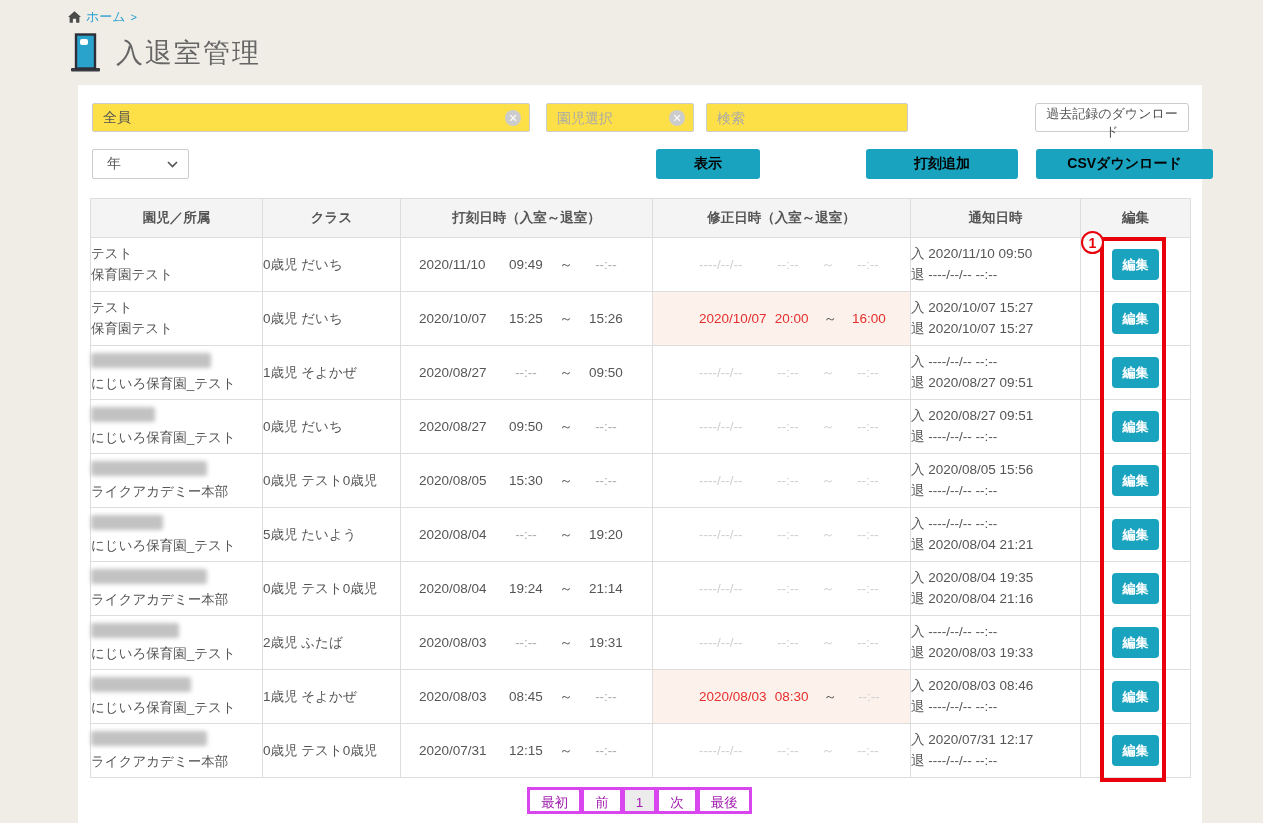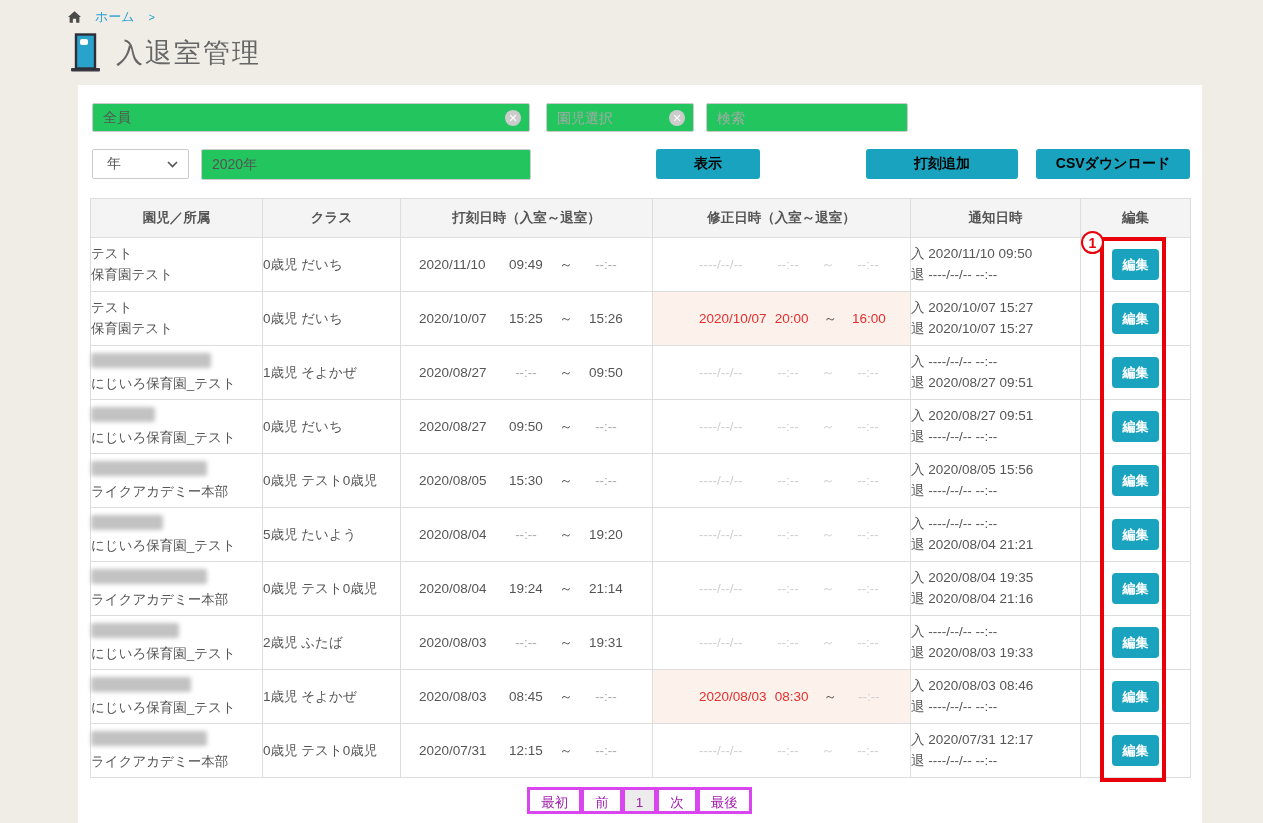--- a/index.html
+++ b/index.html
@@ -5,33 +5,33 @@
   * { box-sizing: border-box; }
   html,body { margin:0; padding:0; }
   body {
     width:1263px; height:823px; position:relative; overflow:hidden;
     background:#f0ede6;
     font-family:"Liberation Sans","DejaVu Sans",sans-serif;
     color:#555;
   }
 
   
-  .breadcrumb { position:absolute; left:68px; top:8px; display:flex; align-items:center; gap:14px; font-size:13px; }
+  .breadcrumb { position:absolute; left:68px; top:8px; display:flex; align-items:center; gap:5px; font-size:13px; }
   .breadcrumb .home-link { color:#2a9fd1; text-decoration:none; cursor:pointer; }
   .breadcrumb .sep { color:#2a9fd1; font-size:11px; }
 
   
   .title-row { position:absolute; left:70px; top:33px; display:flex; align-items:center; gap:15px; }
   .title-row h1 { margin:0; font-size:27px; font-weight:500; color:#666; letter-spacing:2px; }
 
   
   .panel { position:absolute; left:78px; top:85px; width:1124px; height:738px; background:#fff; }
 
   
-  .tbox { position:absolute; height:29px; border:1px solid #ccc; border-radius:2px; background:#22c55e; display:flex; align-items:center; }
+  .tbox { position:absolute; height:29px; border:1px solid #ccc; border-radius:2px; background:#fde047; display:flex; align-items:center; }
   .tbox input { border:none; outline:none; flex:1; min-width:0; background:transparent; font:inherit; font-size:14px; color:#555; padding:0 10px; }
   .tbox input::placeholder { color:#a9a9a9; }
   .clear-ic { flex:none; width:16px; height:16px; margin-right:8px; border-radius:50%; background:#ccc; color:#fff; font-size:11px; line-height:16px; text-align:center; cursor:pointer; }
 
   .selbox { position:absolute; height:30px; border:1px solid #ccc; border-radius:2px; background:#fff; display:flex; align-items:center; justify-content:space-between; padding:0 10px 0 14px; font-size:14px; color:#555; cursor:pointer; }
 
   .tbtn { position:absolute; height:30px; border:none; border-radius:3px; background:#19a3be; color:#000000; font-family:inherit; font-size:14px; font-weight:bold; cursor:pointer; }
   .wbtn { position:absolute; height:29px; border:1px solid #ccc; border-radius:3px; background:#fff; color:#555; font-family:inherit; font-size:13px; cursor:pointer; }
 
   
@@ -100,35 +100,33 @@
     <input value="全員" style="">
     <span class="clear-ic">✕</span>
   </div>
   <div class="tbox" style="left:468px; top:18px; width:148px;">
     <input placeholder="園児選択" style="">
     <span class="clear-ic">✕</span>
   </div>
   <div class="tbox" style="left:628px; top:18px; width:202px;">
     <input placeholder="検索" style="">
   </div>
+  <button class="wbtn" style="left:957px; top:18px; width:154px;">過去記録のダウンロード</button>
 
   <div class="selbox" style="left:14px; top:64px; width:97px;">
     <span>年</span>
     <span style="display:flex">
       <svg width="11" height="7" viewBox="0 0 11 7">
           <path d="M1 1l4.5 4.5L10 1" stroke="#555" stroke-width="1.6" fill="none"></path>
         </svg>
     </span>
   </div>
-  <div class="tbox" style="left:123px; top:64px; width:330px; height:31px;">
-    <input value="2020年" style="">
-  </div>
   <button class="tbtn" style="left:578px; top:64px; width:104px;">表示</button>
   <button class="tbtn" style="left:788px; top:64px; width:152px;">打刻追加</button>
-  <button class="tbtn" style="left:958px; top:64px; width:154px;">CSVダウンロード</button>
+  <button class="tbtn" style="left:958px; top:64px; width:177px;">CSVダウンロード</button>
 
   <table class="att">
     <colgroup>
       <col style="width:172px">
         <col style="width:138px">
         <col style="width:252px">
       <col style="width:258px">
         <col style="width:170px">
         <col style="width:110px">
     </colgroup>

